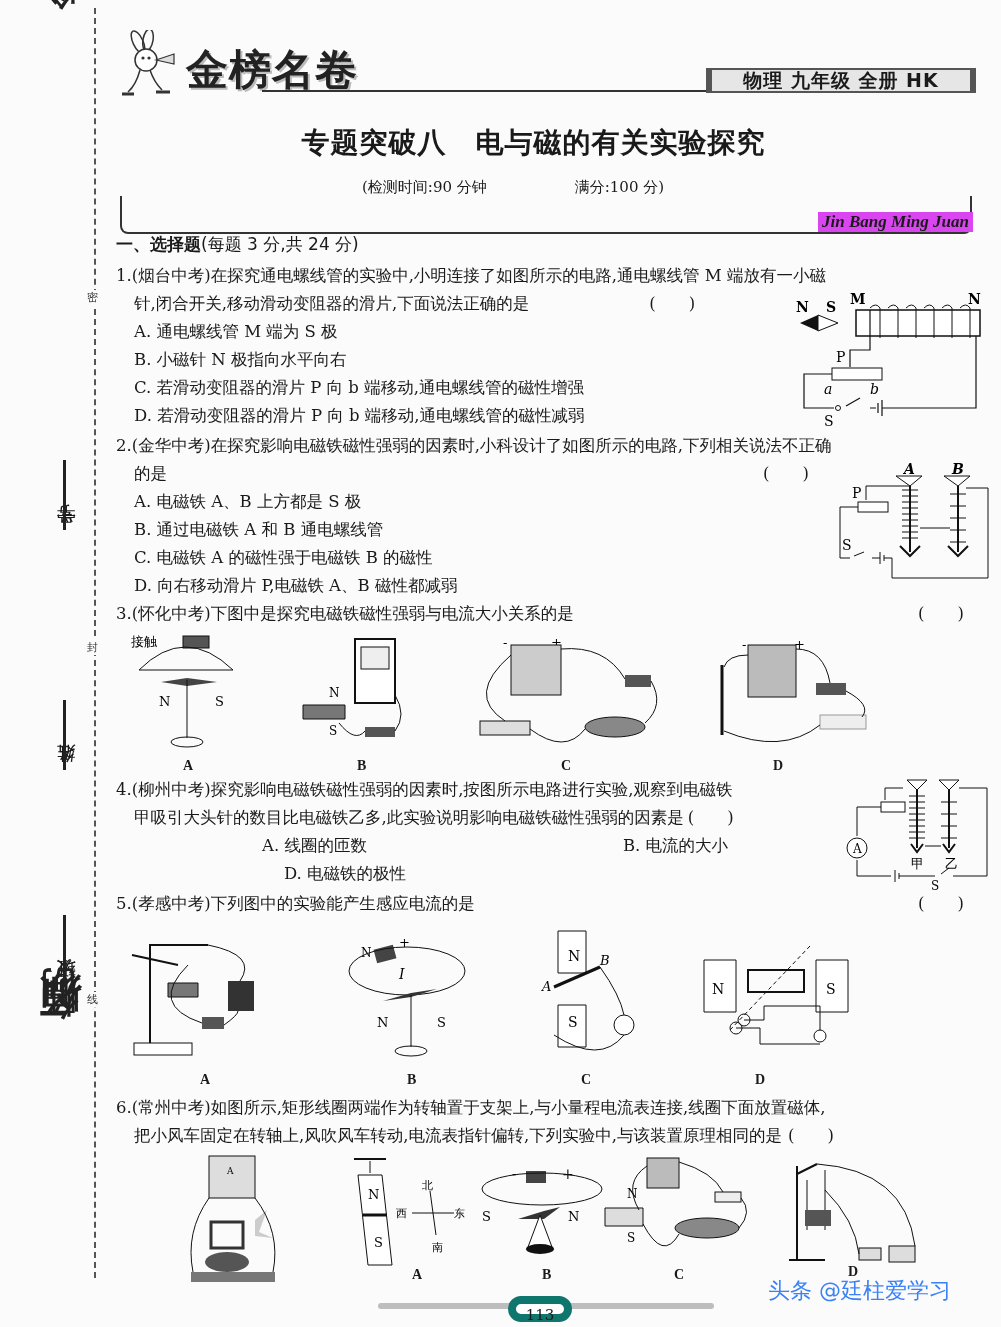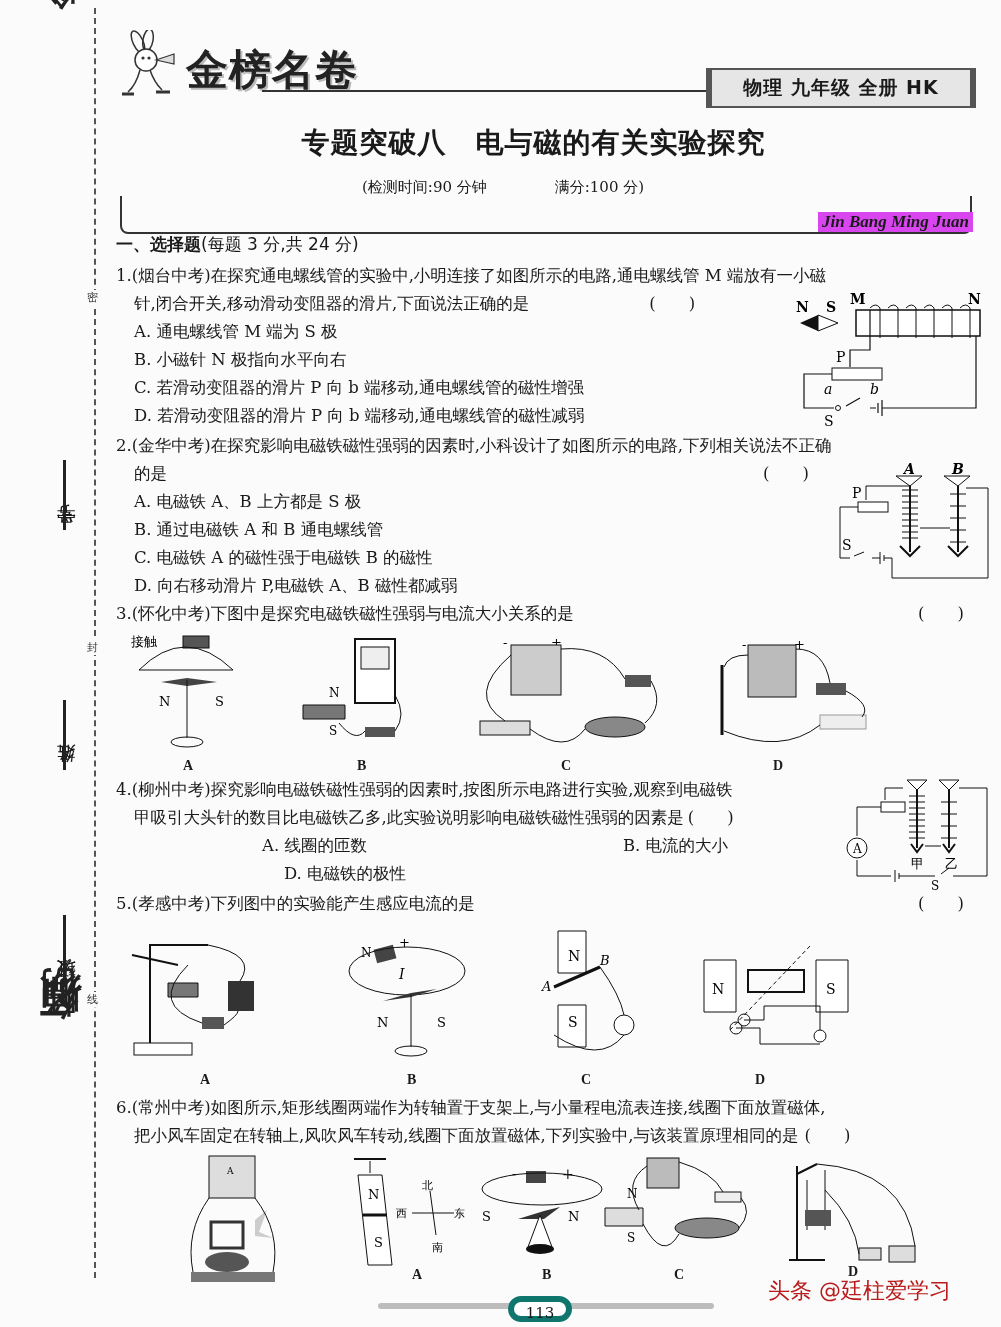--- a/index.html
+++ b/index.html
@@ -14,42 +14,42 @@
   .vt-orig { left: 30px; top: 1040px; font-size: 44px; letter-spacing: 4px; font-weight: 300; }
   .field { position: absolute; left: 52px; font-size: 19px; writing-mode: vertical-rl; transform: rotate(180deg); font-family: "DejaVu Sans", sans-serif; }
   .field .line { display: inline-block; width: 3px; height: 70px; background: #222; margin-top: 8px; }
   .seal { position: absolute; left: 87px; font-size: 11px; background: #fbfbfb; color: #333; font-family: "DejaVu Sans", sans-serif; }
 
   
   .logo { position: absolute; left: 118px; top: 30px; display: flex; align-items: flex-end; }
   .rabbit { width: 72px; height: 70px; }
   .logo-title { font-family: "DejaVu Sans", sans-serif; font-size: 42px; font-weight: bold; letter-spacing: 1px; color: #222; text-shadow: 2px 2px 0 #bbb; margin-left: -4px; margin-bottom: 2px; }
   .header-rule { position: absolute; left: 262px; top: 90px; width: 448px; height: 2px; background: #333; }
-  .scroll-badge { position: absolute; left: 706px; top: 68px; width: 270px; height: 40px; border: 2px solid #555; border-left-width: 6px; border-right-width: 6px; background: #e6e6e6; display: flex; align-items: center; justify-content: center; font-family: "DejaVu Sans", sans-serif; font-weight: bold; font-size: 19px; letter-spacing: 1px; text-align: right; }
+  .scroll-badge { position: absolute; left: 706px; top: 68px; width: 270px; height: 25px; border: 2px solid #555; border-left-width: 6px; border-right-width: 6px; background: #e6e6e6; display: flex; align-items: center; justify-content: center; font-family: "DejaVu Sans", sans-serif; font-weight: bold; font-size: 19px; letter-spacing: 1px; text-align: right; }
   .page-title { position: absolute; left: 0; width: 1001px; top: 124px; text-align: center; font-size: 28px; font-weight: bold; padding-left: 66px; letter-spacing: 1px; }
   .subinfo { position: absolute; top: 178px; left: 362px; font-size: 15px; }
-  .subinfo span + span { margin-left: 68px; }
+  .subinfo span + span { margin-left: 88px; }
   .frame { position: absolute; left: 120px; top: 196px; width: 852px; height: 38px; border: 2px solid #333; border-top: none; border-radius: 0 0 8px 8px; }
   .frame-tag { position: absolute; right: 28px; top: 212px; background: #d946ef; padding: 0 4px; font-family: "Liberation Serif", serif; font-style: italic; font-weight: bold; font-size: 17px; text-align: right; }
 
   
   .q { position: absolute; font-size: 16.5px; line-height: 28px; }
   .sec-head { position: absolute; left: 116px; top: 233px; font-size: 17px; font-family: "DejaVu Sans", sans-serif; }
   .sec-head b { font-weight: bold; }
   .opt { display: block; }
   .indent { padding-left: 18px; }
   .opt-row { display: flex; text-align: center; }
   .opt-row .opt { width: 422px; }
 
   .fig { position: absolute; }
   .fig-label { position: absolute; font-size: 14px; font-weight: bold; font-family: "Liberation Serif", serif; }
 
   .footer-bar { position: absolute; left: 378px; top: 1303px; width: 336px; height: 6px; background: #bdbdbd; border-radius: 3px; }
-  .page-num { position: absolute; left: 508px; top: 1296px; width: 64px; height: 26px; border-radius: 13px; background: #fff; border: 6px solid #0f766e; text-align: center; font-size: 15px; line-height: 22px; }
-  .watermark { position: absolute; left: 768px; top: 1276px; font-family: "DejaVu Sans", sans-serif; font-size: 22px; color: #b91c1c; }
+  .page-num { position: absolute; left: 508px; top: 1296px; width: 64px; height: 26px; border-radius: 13px; background: #fff; border: 8px solid #0f766e; text-align: center; font-size: 15px; line-height: 22px; }
+  .watermark { position: absolute; left: 768px; top: 1276px; font-family: "DejaVu Sans", sans-serif; font-size: 22px; color: #3b82f6; }
   .edition { position: absolute; left: 912px; top: 1330px; font-size: 15px; margin-left: 12px; }
 </style>
 </head>
 <body>
 
 <div class="margin">
   <div class="dash"></div>
   <div class="vtext vt-brand">金榜名卷</div>
   <div class="field" style="top:460px;"><span>学号</span><span class="line"></span></div>
   <div class="field" style="top:700px;"><span>姓名</span><span class="line"></span></div>
@@ -256,21 +256,21 @@
   <path d="M44 80 H64 V66 H120 V96 M36 88 H60 V104 H120" fill="none" stroke="#111"></path>
   <circle cx="120" cy="96" r="6" fill="#fff" stroke="#111"></circle>
 </svg>
 <div class="fig-label" style="left:200px; top:1072px;">A</div>
 <div class="fig-label" style="left:407px; top:1072px;">B</div>
 <div class="fig-label" style="left:581px; top:1072px;">C</div>
 <div class="fig-label" style="left:755px; top:1072px;">D</div>
 
 <div class="q" style="left:116px; top:1094px; width:866px;">
   <div><span>6.</span><span>(常州中考)</span><span>如图所示,矩形线圈两端作为转轴置于支架上,与小量程电流表连接,线圈下面放置磁体,</span></div>
-  <div class="indent"><span>把小风车固定在转轴上,风吹风车转动,线圈下面放置磁体,下列实验中,与该装置原理相同的是</span><span style="margin-left:6px;">(　　)</span></div>
+  <div class="indent"><span>把小风车固定在转轴上,风吹风车转动,电流表指针偏转,下列实验中,与该装置原理相同的是</span><span style="margin-left:6px;">(　　)</span></div>
 </div>
 <svg class="fig" style="left:185px; top:1152px;" width="95" height="140" viewBox="0 0 95 140">
   <rect x="24" y="4" width="46" height="42" fill="#ddd" stroke="#111"></rect>
   <text x="42" y="22" font-size="9">A</text>
   <rect x="26" y="70" width="32" height="26" fill="none" stroke="#333" stroke-width="3"></rect>
   <path d="M70 68 L82 58 L74 80 L88 86 L70 84 Z" fill="#ccc"></path>
   <ellipse cx="42" cy="110" rx="22" ry="10" fill="#555"></ellipse>
   <rect x="6" y="120" width="84" height="10" fill="#777"></rect>
   <path d="M24 46 Q0 80 8 120 M70 46 Q96 80 88 120" fill="none" stroke="#111"></path>
 </svg>

